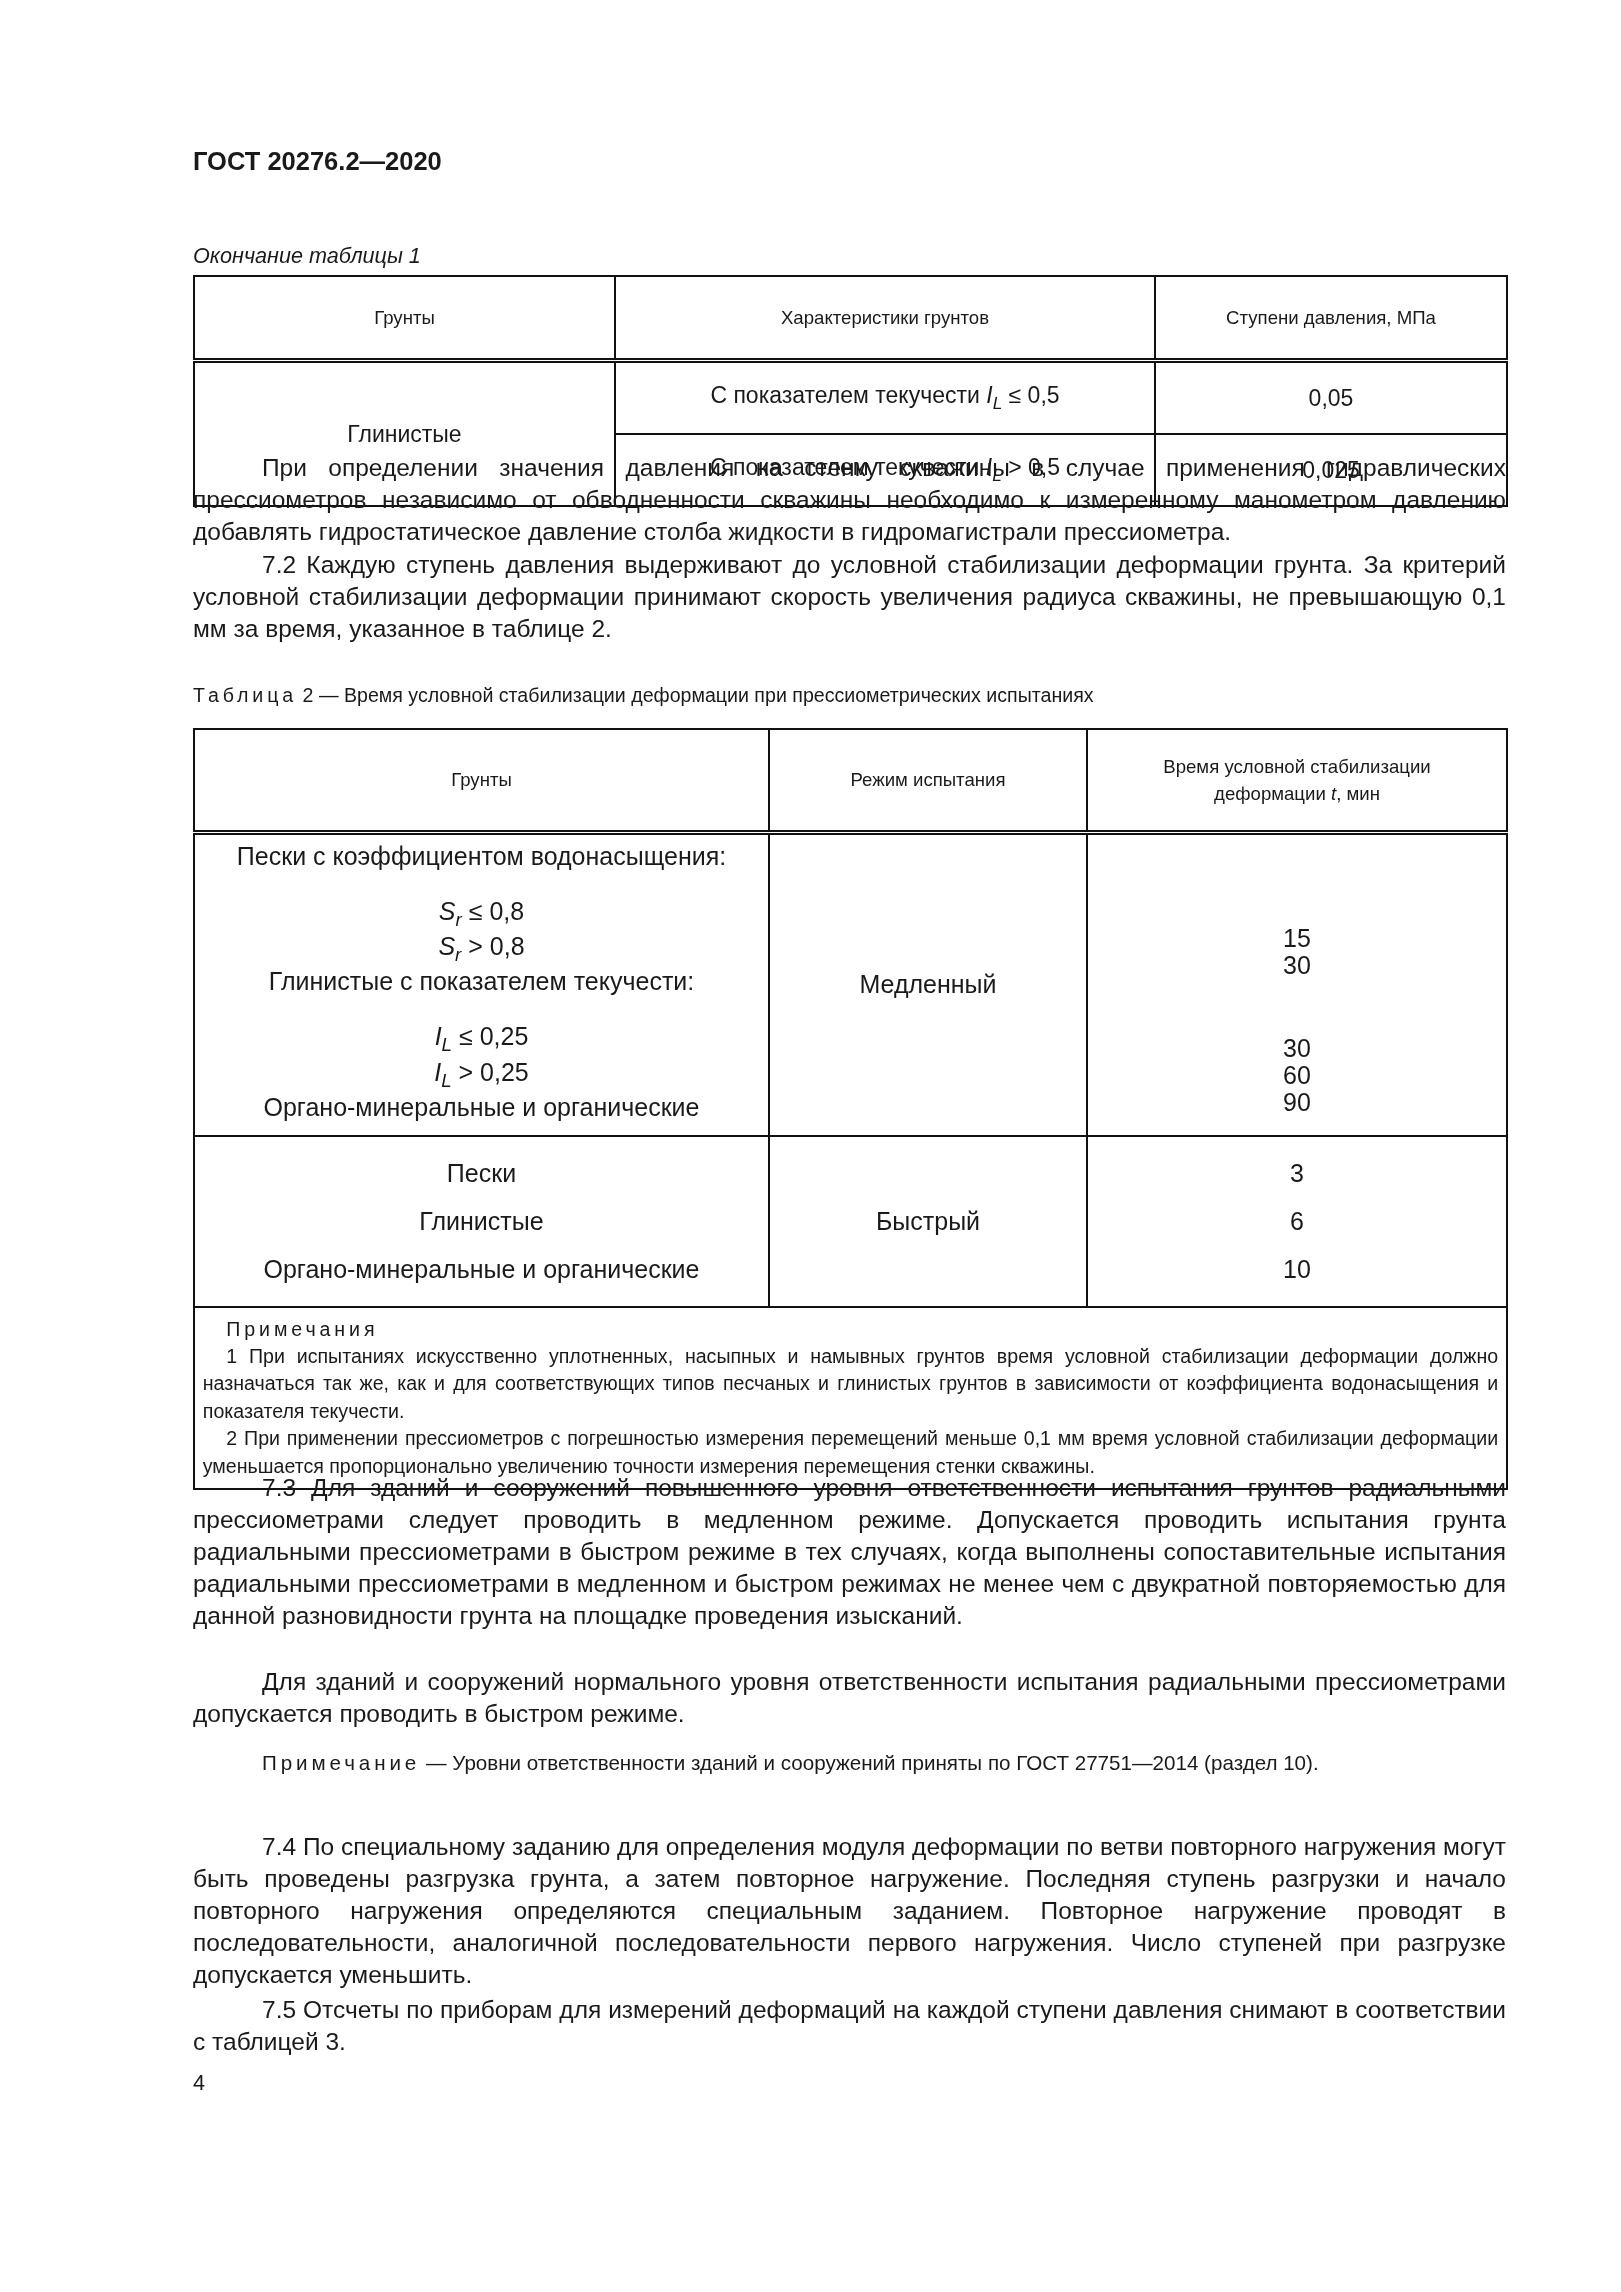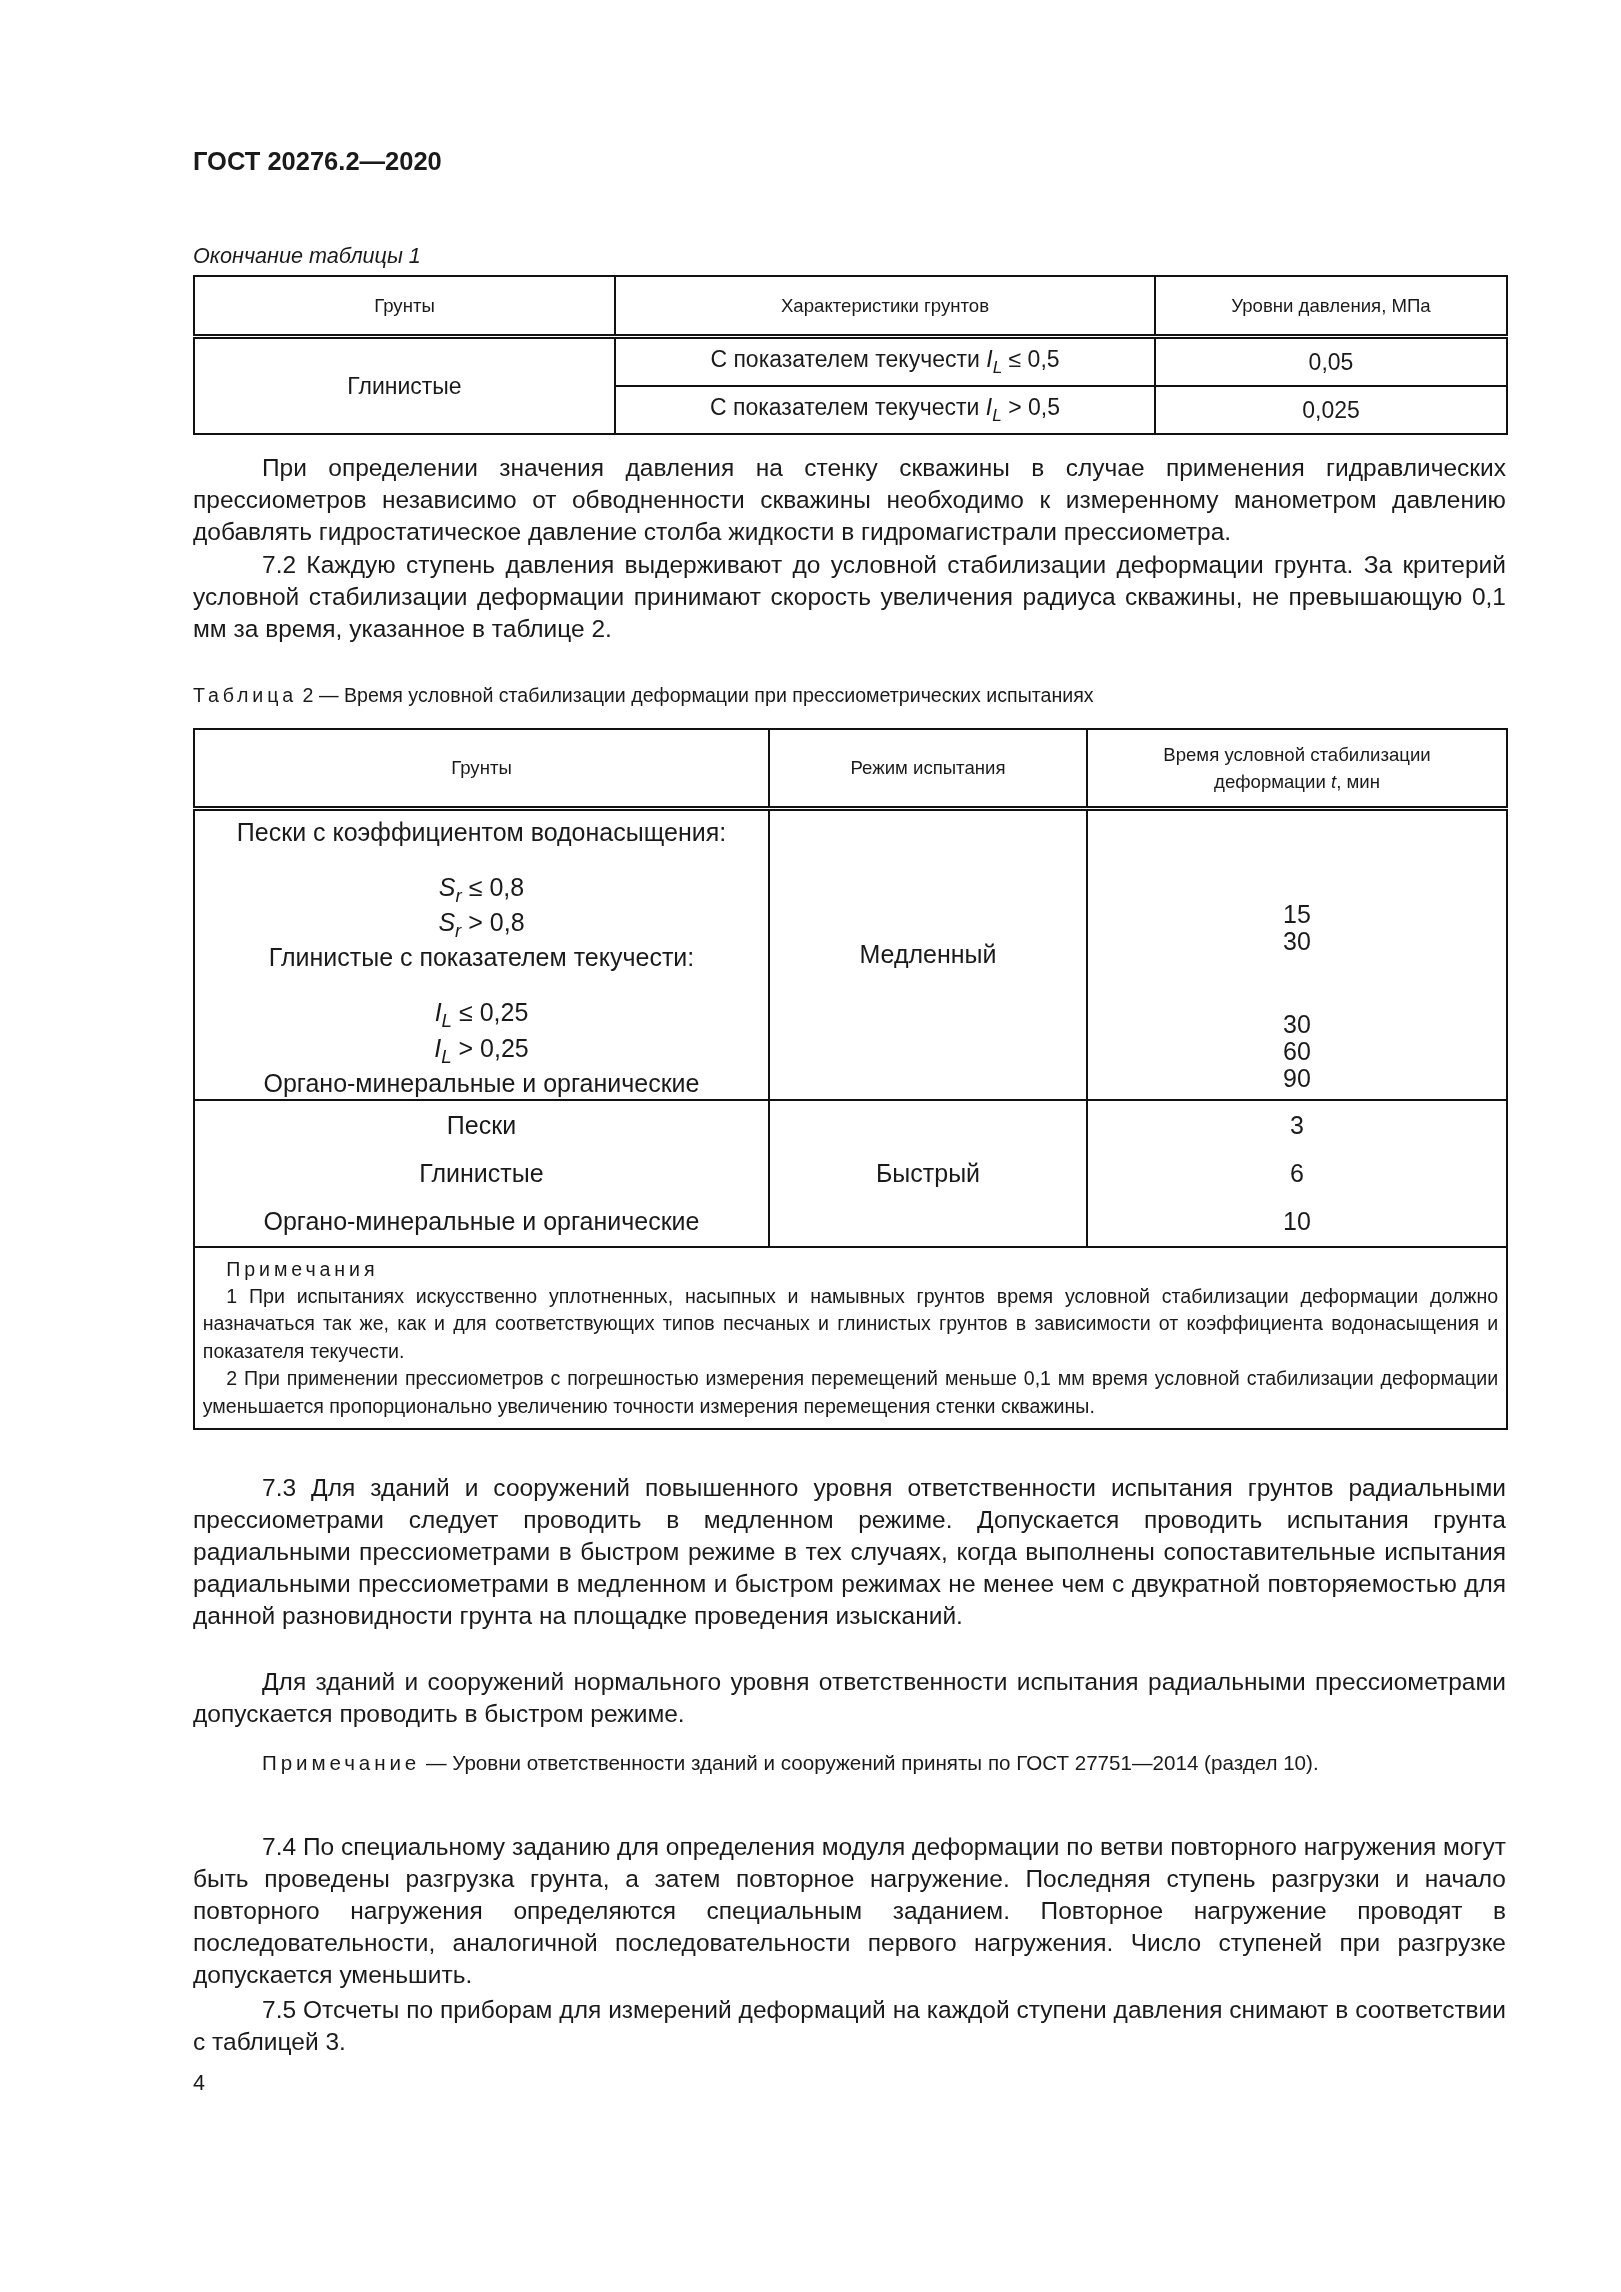--- a/index.html
+++ b/index.html
@@ -6,21 +6,21 @@
   body {
     width: 1621px; height: 2293px; position: relative; overflow: hidden;
     font-family: "Liberation Sans", sans-serif; color: #1a1a1a;
   }
   .abs { position: absolute; }
   .doc-header { left: 193px; top: 147px; font-size: 25.5px; font-weight: bold; }
   .t1-cont { left: 193px; top: 243px; font-size: 21.6px; font-style: italic; }
 
   table { border-collapse: collapse; table-layout: fixed; }
   .tbl { position: absolute; left: 193px; border: 2.9px solid #111; }
-  .tbl td { border: 2px solid #111; text-align: center; vertical-align: middle; padding: 0; }
+  .tbl td { border: 2px solid #111; text-align: center; vertical-align: middle; padding: 12px; }
   .tbl .hdr td { border-bottom: 5.9px double #111; font-size: 18.6px; }
   .tbl1 { top: 275px; width: 1313px; }
   .tbl1 td { font-size: 23px; }
   .tbl1 .hdr td { height: 57px; font-size: 18.6px; }
   .tbl1 .r td { height: 46px; }
   .sub { font-style: italic; }
   .sub sub { font-size: 0.75em; font-style: italic; }
 
   .para { position: absolute; left: 193px; width: 1313px; font-size: 24.5px; line-height: 32px; text-align: justify; }
   .ind { text-indent: 69px; }
@@ -46,21 +46,21 @@
 <table class="tbl tbl1">
   <colgroup>
       <col style="width:421px">
       <col style="width:540px">
       <col style="width:352px">
     </colgroup>
   <tbody>
       <tr class="hdr">
     <td>Грунты</td>
     <td>Характеристики грунтов</td>
-    <td>Уровни давления, МПа</td>
+    <td>Ступени давления, МПа</td>
   </tr>
   <tr class="r">
     <td rowspan="2">Глинистые</td>
     <td><span>С показателем текучести </span><span class="sub"><span>I</span><sub>L</sub></span><span> ≤ 0,5</span></td>
     <td>0,05</td>
   </tr>
   <tr class="r">
     <td><span>С показателем текучести </span><span class="sub"><span>I</span><sub>L</sub></span><span> &gt; 0,5</span></td>
     <td>0,025</td>
   </tr>

